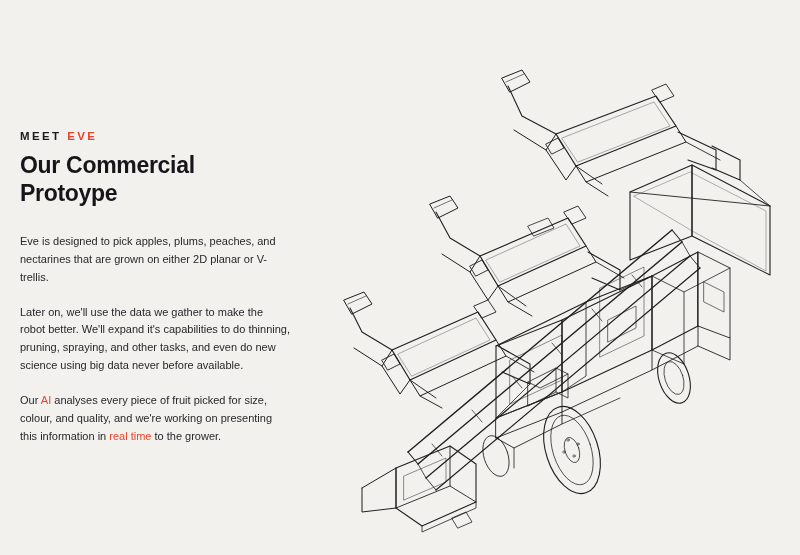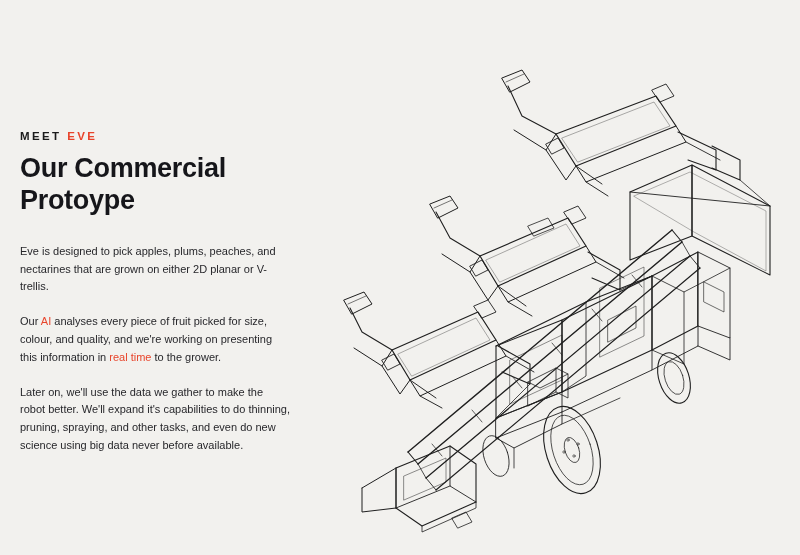--- a/index.html
+++ b/index.html
@@ -32,21 +32,21 @@
     letter-spacing: 2.4px;
     font-weight: 700;
     color: #1b1b1b;
     margin: 0 0 10px 0;
     text-transform: uppercase;
   }
   .eyebrow .accent {
     color: #e8442b;
   }
   h1.headline {
-    font-size: 27px;
+    font-size: 23px;
     line-height: 1.2;
     font-weight: 700;
     color: #16161a;
     margin: 0 0 26px 0;
     letter-spacing: -0.3px;
   }
   .body-p {
     font-size: 11px;
     line-height: 1.62;
     color: #27272b;
@@ -76,23 +76,23 @@
 
 <div class="page">
 
   <div class="text-col">
     <div class="eyebrow"><span>MEET </span><span class="accent">EVE</span></div>
 
     <h1 class="headline">Our Commercial Protoype</h1>
 
     <p class="body-p"><span>Eve is designed to pick apples, plums, peaches, and nectarines that are grown on either 2D planar or V-trellis.</span></p>
 
+    <p class="body-p"><span>Later on, we'll use the data we gather to make the robot better. We'll expand it's capabilities to do thinning, pruning, spraying, and other tasks, and even do new science using big data never before available.</span></p>
+
     <p class="body-p"><span>Our </span><span class="hl">AI</span><span> analyses every piece of fruit picked for size, colour, and quality, and we're working on presenting this information in </span><span class="hl">real time</span><span> to the grower.</span></p>
-
-    <p class="body-p"><span>Later on, we'll use the data we gather to make the robot better. We'll expand it's capabilities to do thinning, pruning, spraying, and other tasks, and even do new science using big data never before available.</span></p>
   </div>
 
   <div class="illustration">
     <svg viewBox="0 0 490 520" xmlns="http://www.w3.org/2000/svg" fill="none" stroke="#1f1f1f" stroke-width="1.1" stroke-linejoin="round" stroke-linecap="round">
 
       <g stroke-width="1.1">
         <path d="M392 145 L470 186 L470 255 L392 216 Z"></path>
         <path d="M392 145 L330 172 L330 240 L392 216 Z"></path>
         <path d="M330 172 L470 186" stroke-width="0.9"></path>
         <path d="M334 176 L390 152 L466 191 L466 251 L394 212 Z" stroke-width="0.6" opacity="0.55"></path>

